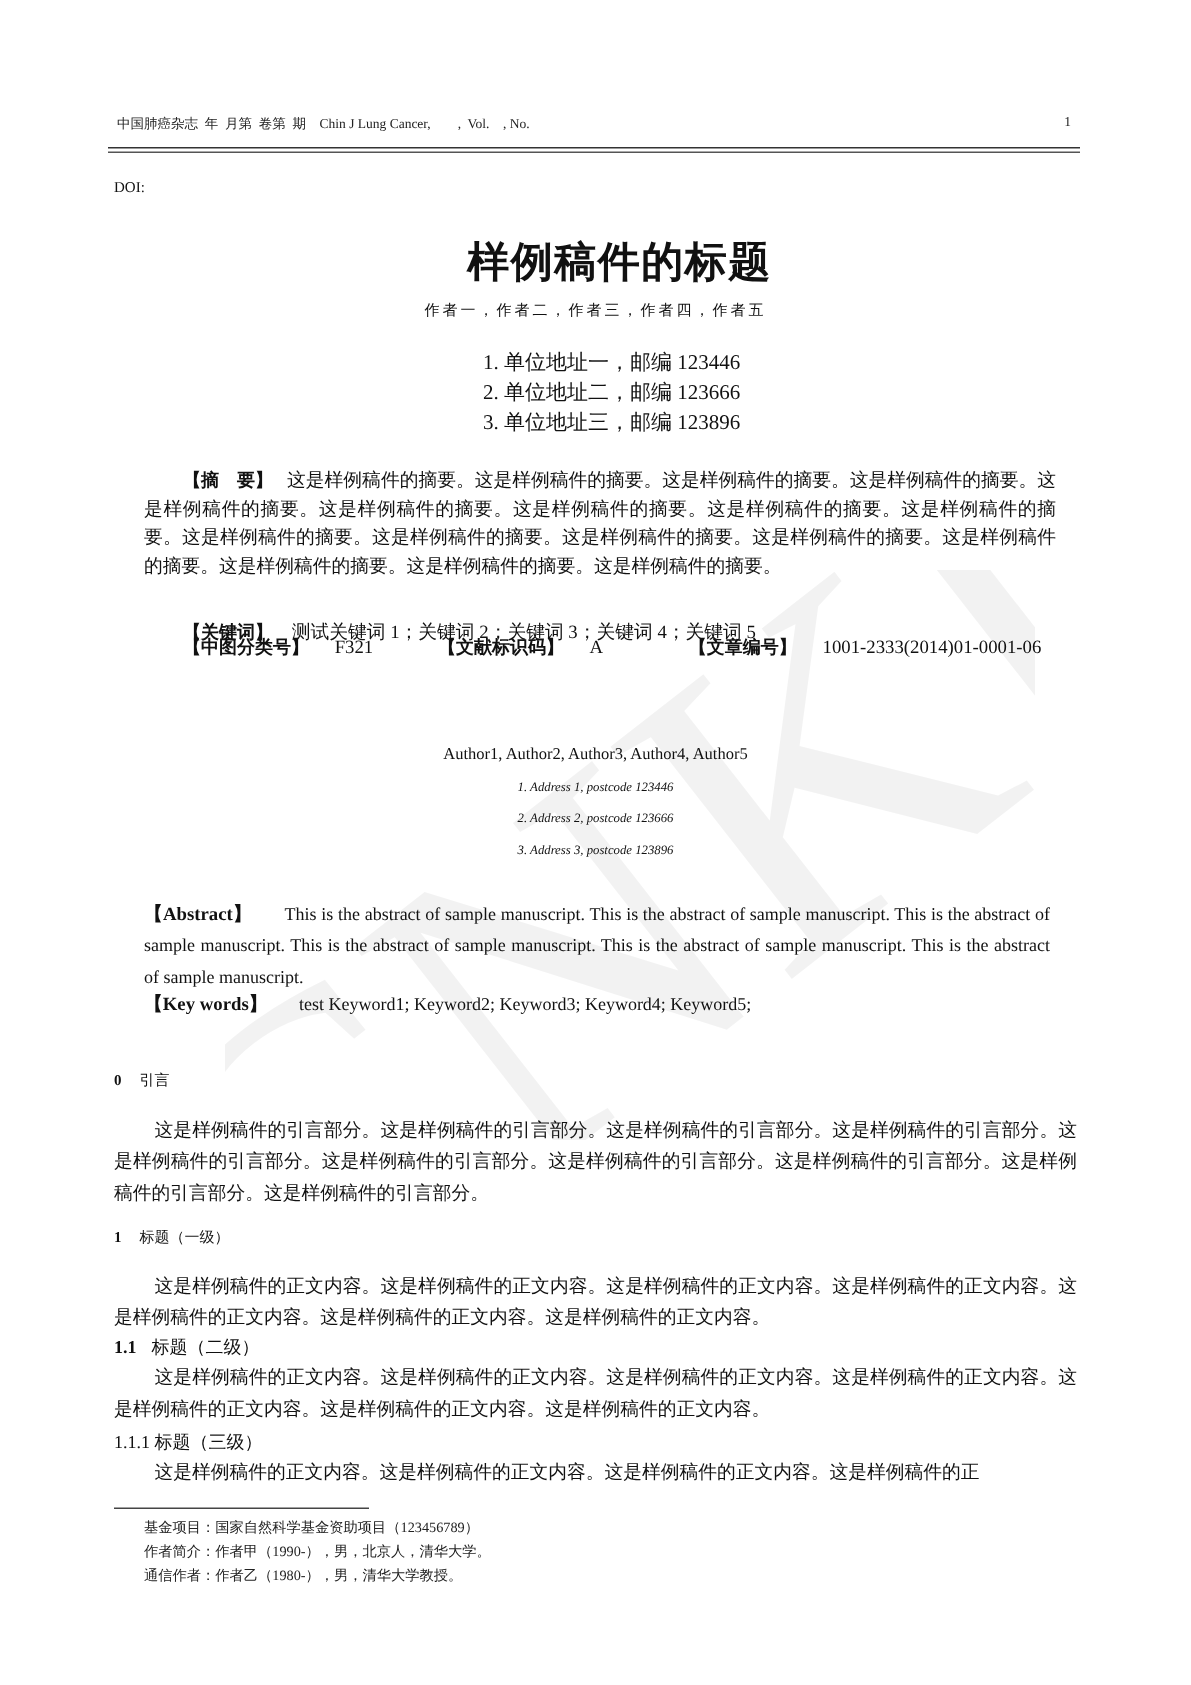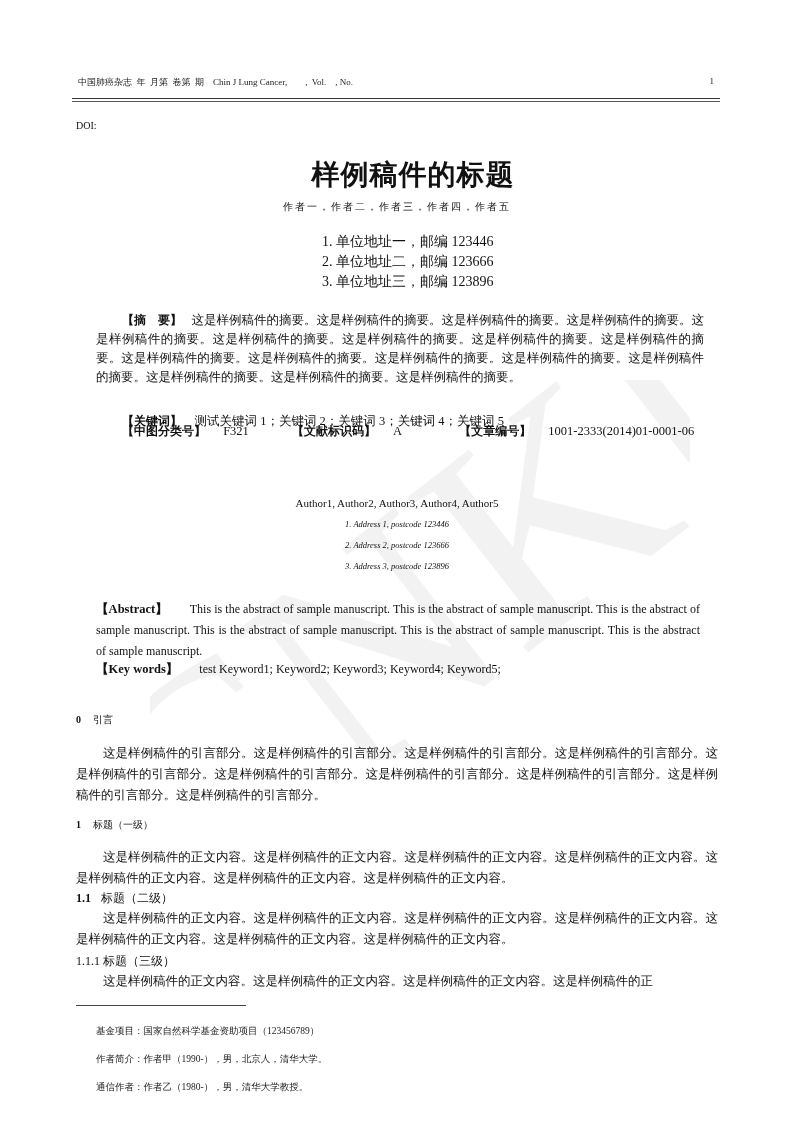--- a/index.html
+++ b/index.html
@@ -59,21 +59,21 @@
   .h2 { position: absolute; left: 76px; font-size: 12px; font-weight: bold; }
   .h2 .cn { font-family: "DejaVu Sans", sans-serif; font-weight: normal; margin-left: 10px; }
   .h3 { position: absolute; left: 76px; font-size: 12px; }
   .para {
     position: absolute; left: 76px; width: 642px;
     font-size: 12.5px; line-height: 21px; text-indent: 27px; text-align: justify;
   }
 
   .foot-rule { position: absolute; left: 76px; top: 1005px; width: 170px; border-top: 1px solid #444; }
   .footnotes { position: absolute; left: 96px; top: 1011px; font-size: 9.5px; line-height: 16px; color: #222; }
-  .footnotes div { white-space: nowrap; margin-top: 12px; }
+  .footnotes div { white-space: nowrap; }
 </style>
 </head>
 <body>
 
 <svg class="watermark" viewBox="0 0 540 380">
   <text x="270" y="330" text-anchor="middle" transform="rotate(-38 270 230)" font-family="Liberation Serif, serif" font-size="300" fill="#000" fill-opacity="0.05">CNKI</text>
 </svg>
 
 <div class="page">
 

